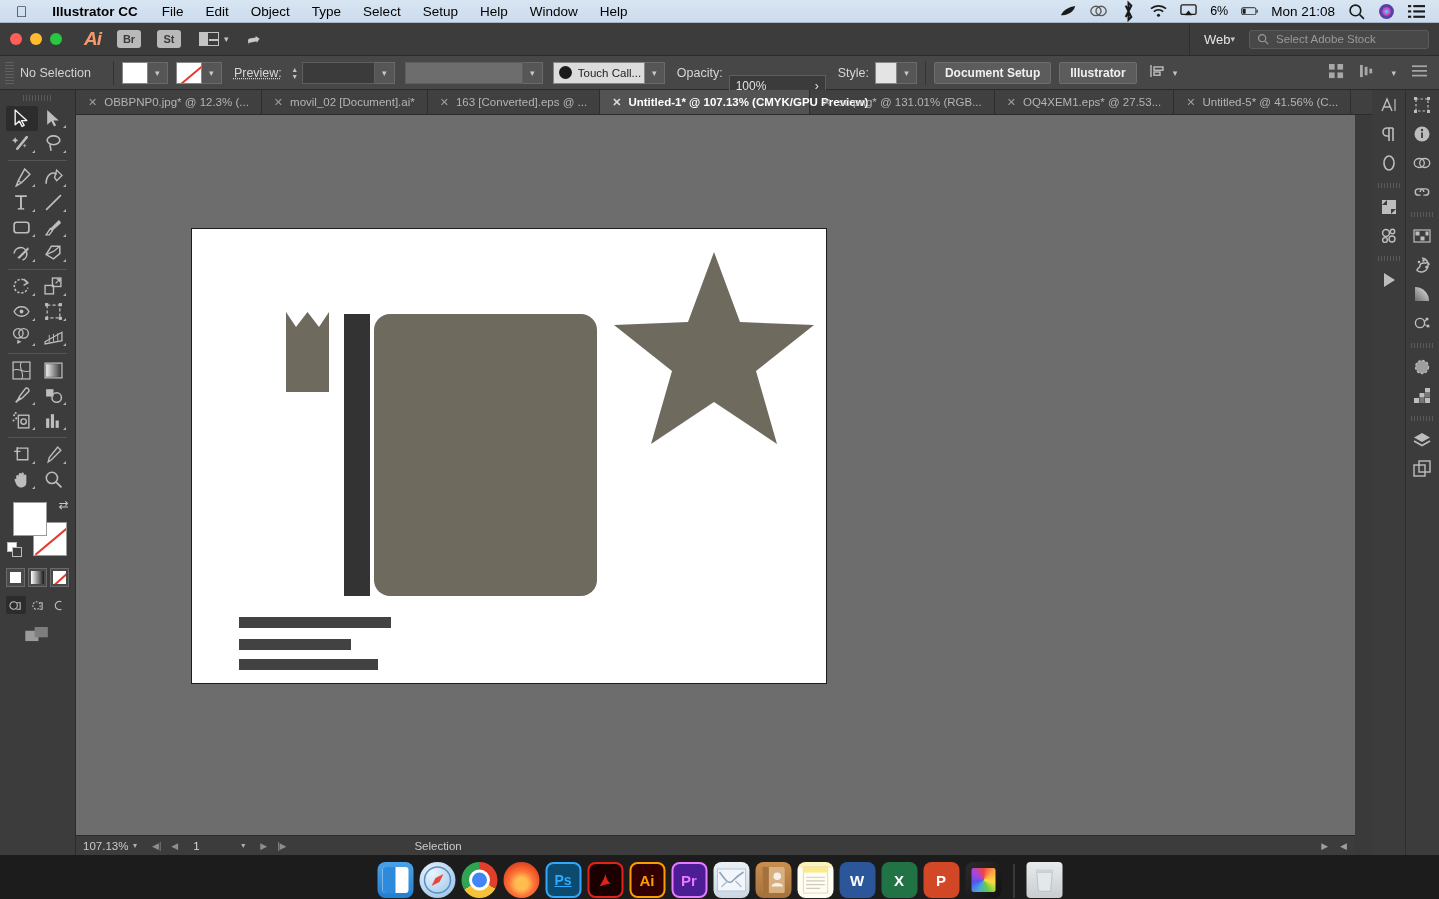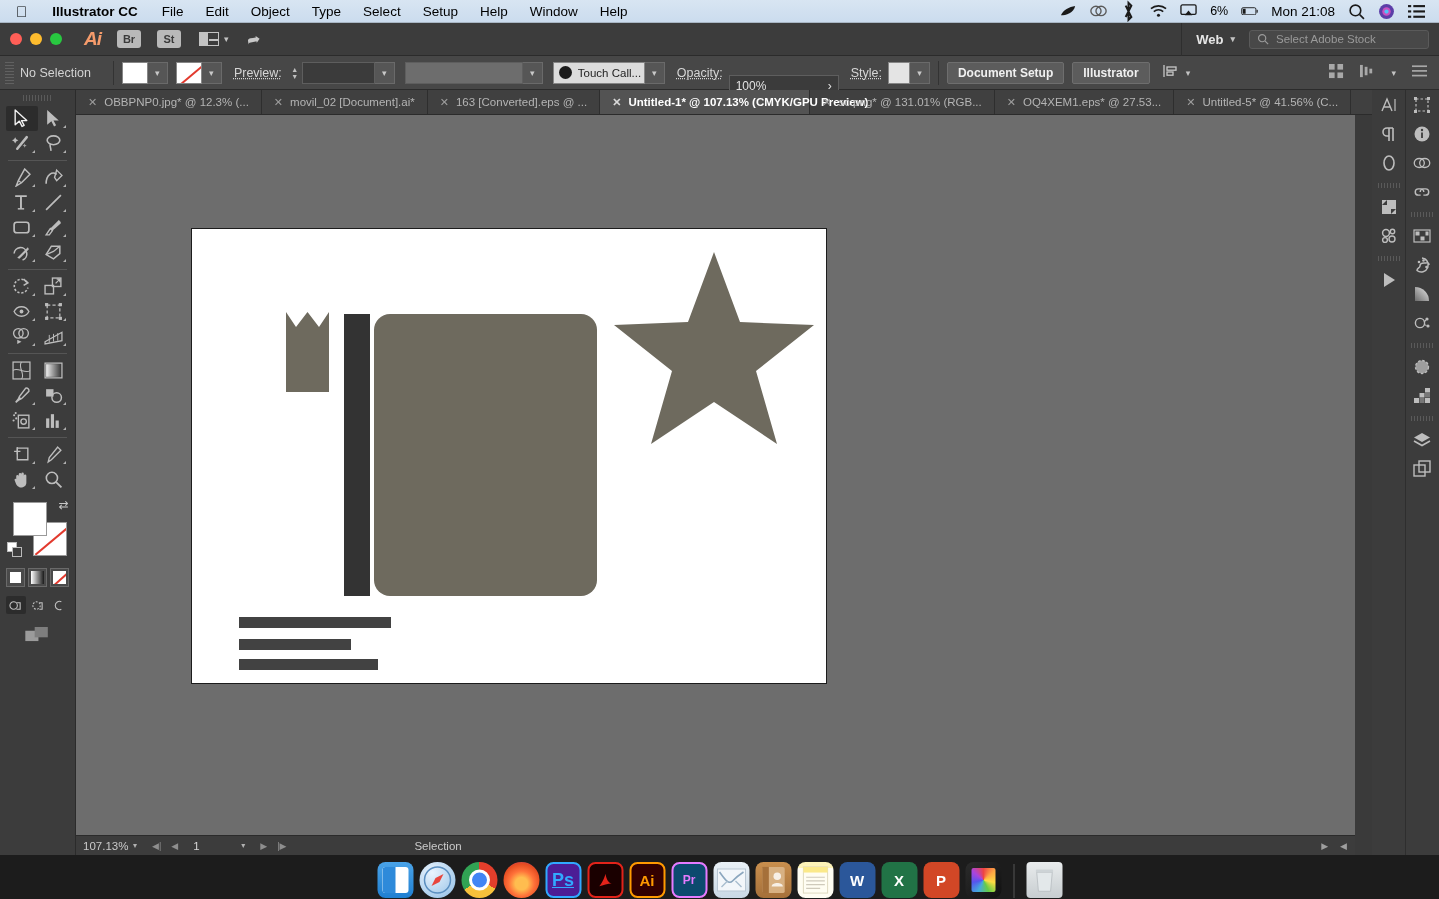--- a/index.html
+++ b/index.html
@@ -46,22 +46,22 @@
     display: flex; align-items: center; justify-content: center;
   }
   .arrange-ic { margin-left: 18px; display: flex; align-items: center; gap: 5px; }
   .arrange-box { width: 20px; height: 14px; border: 1.5px solid #c3c3c3; position: relative; }
   .arrange-box::after { content:''; position:absolute; left:0; top:0; width:8px; height:100%; background:#c3c3c3; }
   .arrange-box::before { content:''; position:absolute; right:0; top:50%; width:9px; height:1.5px; background:#c3c3c3; }
   .chev { color: #c3c3c3; font-size: 9px; }
   .rocket { margin-left: 18px; color: #c8c8c8; font-size: 16px; transform: rotate(-10deg); }
   #app-bar .spacer { flex: 1; }
   .ws-switch {
-    display: flex; align-items: center; gap: 7px; color: #e6e6e6;
-    font-size: 13px; font-weight: bold; padding: 0 14px;
+    display: flex; align-items: center; gap: 0; color: #e6e6e6;
+    font-size: 13px; font-weight: normal; padding: 0 14px;
     border-left: 1px solid #2e2e2e; height: 33px;
   }
   .stock-search {
     display: flex; align-items: center; gap: 7px; width: 180px; height: 19px;
     background: #484848; border: 1px solid #5a5a5a; border-radius: 3px;
     margin-right: 10px; padding: 0 7px; color: #9a9a9a; font-size: 11.5px;
   }
 
   
   #control-bar {
@@ -84,22 +84,22 @@
   .dd-btn { width: 20px; height: 22px; background: #565656; border: 1px solid #6a6a6a; border-left: none;
     display:flex; align-items:center; justify-content:center; color:#c8c8c8; font-size: 9px; }
   .stroke-lbl { text-decoration: underline; text-decoration-style: dotted; padding-right: 6px; font-size: 12.5px; }
   .stepper { width: 14px; height: 22px; display:flex; flex-direction:column; align-items:center; justify-content:center;
     color:#c0c0c0; font-size: 7px; line-height: 7px; background:#474747; }
   .num-field { width: 73px; height: 22px; background: #3b3b3b; border: 1px solid #5e5e5e; }
   .wide-field { width: 118px; height: 22px; background: #6d6d6d; border: 1px solid #5e5e5e; }
   .brush-field { display:flex; align-items:center; gap:6px; width: 92px; height:22px;
     background: #dcdcdc; border: 1px solid #868686; padding-left: 5px; color: #222; font-size: 11.5px; }
   .brush-dot { width: 13px; height: 13px; border-radius: 50%; background: #1b1b1b; }
-  .op-lbl { text-decoration: underline; text-decoration-style: dotted; padding: 0 6px 0 0; font-size: 12.5px; }
-  .op-field { width: 110px; height: 22px; background: #3b3b3b; border: 1px solid #5e5e5e;
+  .op-lbl { text-decoration-style: dotted; padding: 0 6px 0 0; font-size: 12.5px; }
+  .op-field { width: 97px; height: 22px; background: #3b3b3b; border: 1px solid #5e5e5e;
     display:flex; align-items:center; justify-content:space-between; padding: 0 6px; font-size: 12px; color: #e2e2e2; margin-top: 27px; }
   .ctl-btn { height: 22px; padding: 0 10px; background: #5c5c5c; border: 1px solid #6e6e6e; border-radius: 2px;
     display: flex; align-items: center; color: #f0f0f0; font-size: 12px; font-weight: bold; }
   #control-bar .spacer { flex: 1; }
   .right-ctl { display: flex; align-items: center; gap: 16px; padding-right: 12px; color: #c0c0c0; }
 
   
   #tab-bar {
     position: absolute; top: 90px; left: 76px; width: 1296px; height: 25px;
     background: #404040; display: flex; align-items: stretch; overflow: hidden;
@@ -219,23 +219,23 @@
   .dock-div { width: 1px; height: 34px; background: #555; margin: 0 6px; }
   .dk-finder { background: linear-gradient(#4aa3e8,#1f7fd1); }
   .dk-finder .face { width: 26px; height: 26px; background: #fff; border-radius: 3px; position: relative; overflow: hidden; }
   .dk-finder .face::before { content:''; position:absolute; left:0; top:0; width: 13px; height: 100%; background: #2e8ada; }
   .dk-safari { background: radial-gradient(circle at 35% 30%, #eaf4fd, #8ebde6); border-radius: 50%; }
   .dk-chrome { border-radius: 50%;
     background: conic-gradient(#e33e2b 0 33%, #f7c13b 33% 66%, #31a354 66% 100%); position: relative; }
   .dk-chrome::after { content:''; position: absolute; left:50%; top:50%; transform: translate(-50%,-50%);
     width: 15px; height: 15px; border-radius: 50%; background: #4285f4; border: 3px solid #fff; }
   .dk-firefox { border-radius: 50%; background: radial-gradient(circle at 50% 60%, #ffbd4f 0 22%, #ff7139 45%, #e54c21 70%, #a33099 100%); }
-  .dk-ps { background: #4c1d95; border: 2px solid #31a8ff; color: #31a8ff; font-size: 18px; text-decoration: underline; }
+  .dk-ps { background: #0c4a6e; border: 2px solid #31a8ff; color: #31a8ff; font-size: 14px; text-decoration: underline; }
   .dk-ai { background: #330000; border: 2px solid #ff9a00; color: #ff9a00; font-size: 15px; }
-  .dk-pr { background: #0c4a6e; border: 2px solid #e57bff; color: #e57bff; font-size: 12px; }
+  .dk-pr { background: #4c1d95; border: 2px solid #e57bff; color: #e57bff; font-size: 15px; }
   .dk-acrobat { background: #1a0000; border: 2px solid #e2231a; color: #e2231a; font-size: 17px; }
   .dk-mail { background: linear-gradient(#eaf1f7,#c9d8e5); }
   .dk-contacts { background: linear-gradient(#c98f4e,#a5703a); }
   .dk-notes { background: linear-gradient(#fdf3b8 0 18%, #fffdf2 18%); }
   .dk-word { background: #2b579a; color: #fff; font-size: 15px; }
   .dk-excel { background: #217346; color: #fff; font-size: 15px; }
   .dk-ppt { background: #d24726; color: #fff; font-size: 15px; }
   .dk-fcp { background: linear-gradient(135deg,#2b2b2b,#111); position: relative; overflow: hidden; }
   .dk-fcp::after { content:''; position:absolute; inset: 6px;
     background: conic-gradient(#e44,#fa4,#fd4,#6c4,#4ad,#55e,#a4d,#e44); border-radius: 2px; }

